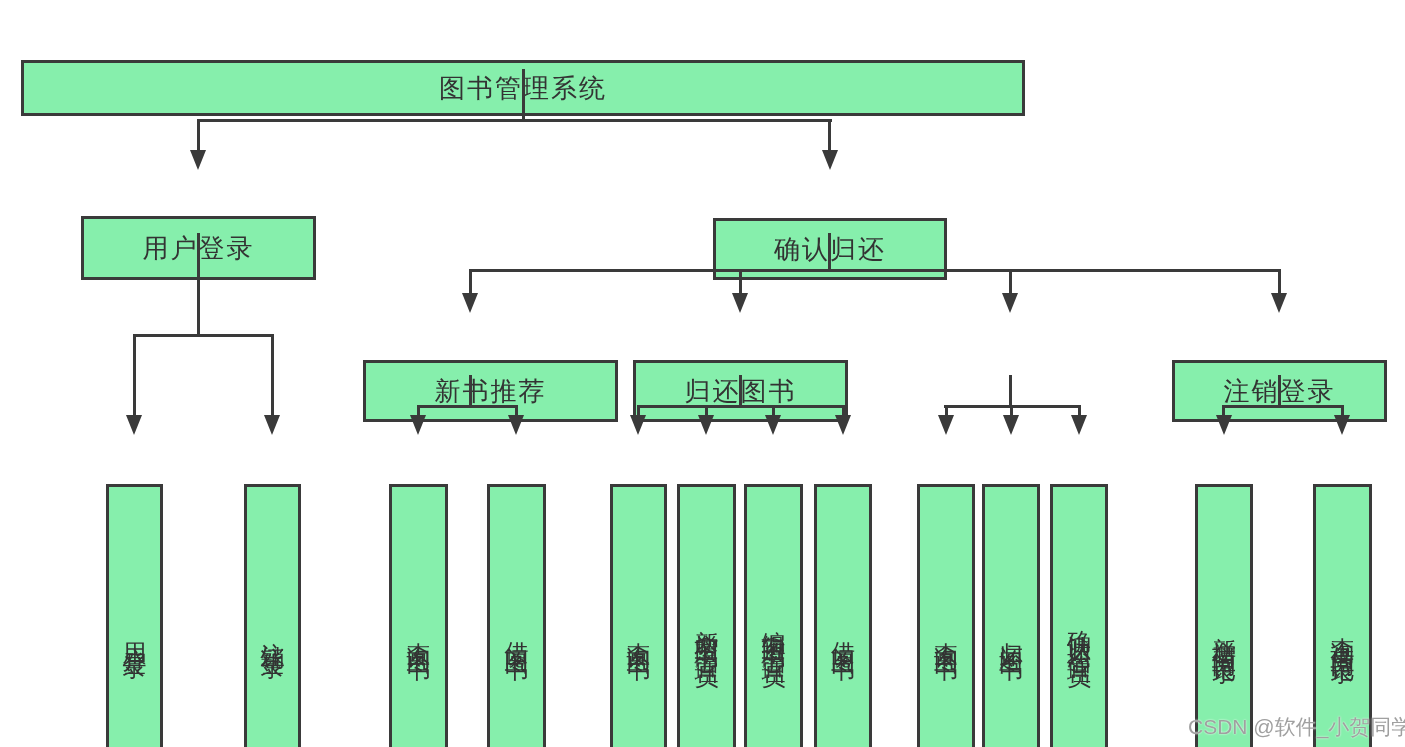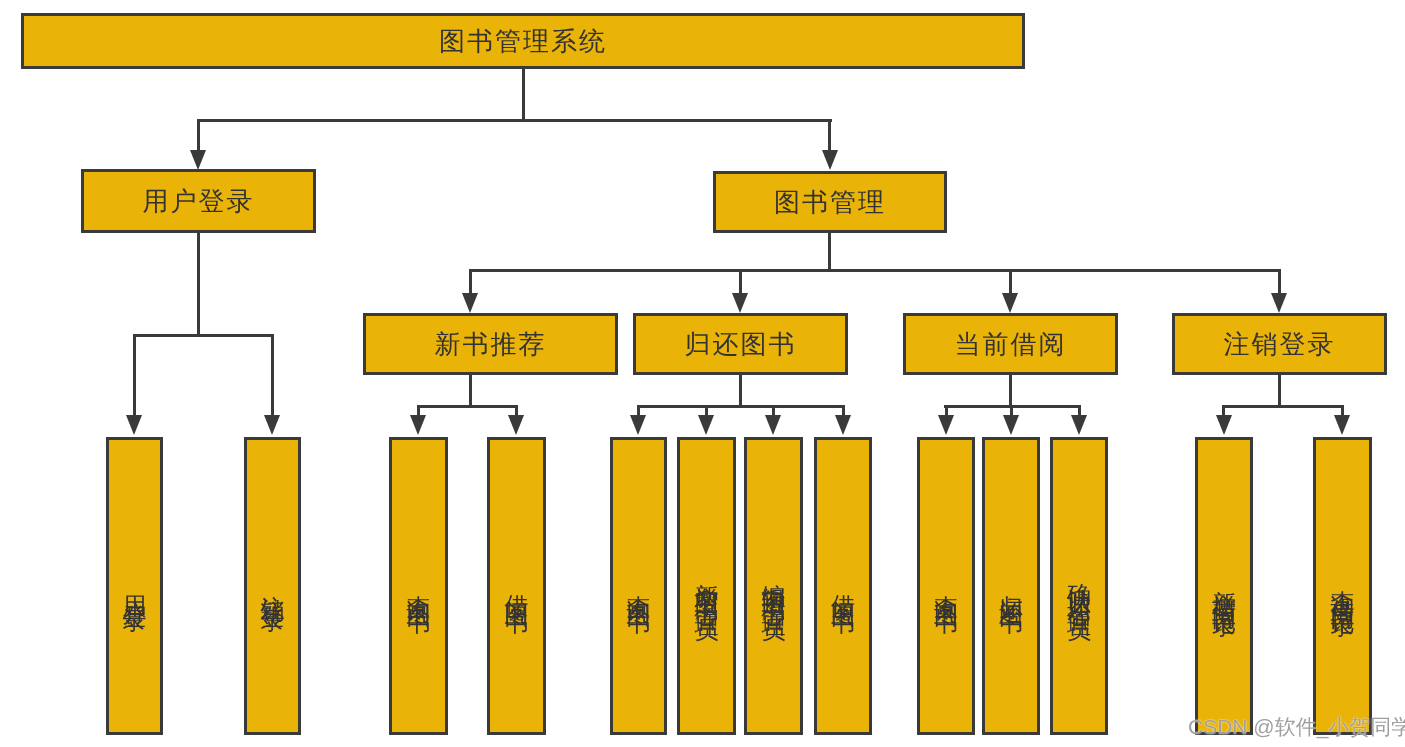--- a/index.html
+++ b/index.html
@@ -3,23 +3,23 @@
 <meta charset="utf-8">
 <style>
   * { margin:0; padding:0; box-sizing:border-box; }
   html,body { background:#ffffff; }
   .canvas {
     position:relative; width:1405px; height:747px;
     background:#ffffff; overflow:hidden;
     font-family:"Liberation Sans", sans-serif; color:#333333;
   }
   .node {
-    position:absolute; background:#eab308;
+    position:absolute; background:#86efac;
     border:3px solid #3a3a3a;
-    display:flex; align-items:center; justify-content:center;
+    display:flex; align-items:center; justify-content:center;margin-top:47px;
   }
   .node .lbl {
     font-size:26px; letter-spacing:2px; color:#333333; white-space:nowrap;
   }
   .vnode .lbl {
     writing-mode:vertical-rl; text-orientation:mixed;
     font-size:24px; letter-spacing:5px; line-height:1;
   }
   .vline { position:absolute; width:3px; background:#3a3a3a; }
   .hline { position:absolute; height:3px; background:#3a3a3a; }
@@ -47,21 +47,21 @@
   <div class="hline" style="left:197px; top:119px; width:635px;"></div>
   <div class="vline" style="left:197px; top:119px; height:33px;"></div>
   <div class="arrow" style="left:190px; top:150px;"></div>
   <div class="vline" style="left:828px; top:119px; height:33px;"></div>
   <div class="arrow" style="left:822px; top:150px;"></div>
 
   <div class="node" style="left:81px; top:169px; width:235px; height:64px;">
     <span class="lbl">用户登录</span>
   </div>
   <div class="node" style="left:713px; top:171px; width:234px; height:62px;">
-    <span class="lbl">图书管理</span>
+    <span class="lbl">确认归还</span>
   </div>
 
   <div class="vline" style="left:197px; top:233px; height:103px;"></div>
   <div class="hline" style="left:133px; top:334px; width:141px;"></div>
   <div class="vline" style="left:133px; top:334px; height:84px;"></div>
   <div class="arrow" style="left:126px; top:415px;"></div>
   <div class="vline" style="left:271px; top:334px; height:84px;"></div>
   <div class="arrow" style="left:264px; top:415px;"></div>
 
   <div class="vline" style="left:828px; top:233px; height:39px;"></div>
@@ -73,23 +73,20 @@
   <div class="vline" style="left:1009px; top:269px; height:26px;"></div>
   <div class="arrow" style="left:1002px; top:293px;"></div>
   <div class="vline" style="left:1278px; top:269px; height:26px;"></div>
   <div class="arrow" style="left:1271px; top:293px;"></div>
 
   <div class="node" style="left:363px; top:313px; width:255px; height:62px;">
     <span class="lbl">新书推荐</span>
   </div>
   <div class="node" style="left:633px; top:313px; width:215px; height:62px;">
     <span class="lbl">归还图书</span>
-  </div>
-  <div class="node" style="left:903px; top:313px; width:215px; height:62px;">
-    <span class="lbl">当前借阅</span>
   </div>
   <div class="node" style="left:1172px; top:313px; width:215px; height:62px;">
     <span class="lbl">注销登录</span>
   </div>
 
   <div class="vline" style="left:469px; top:375px; height:32px;"></div>
   <div class="hline" style="left:417px; top:405px; width:101px;"></div>
   <div class="vline" style="left:417px; top:405px; height:13px;"></div>
   <div class="arrow" style="left:410px; top:415px;"></div>
   <div class="vline" style="left:515px; top:405px; height:13px;"></div>

